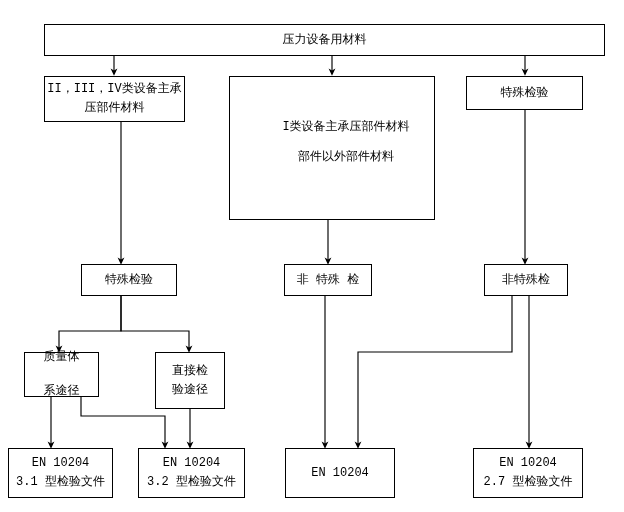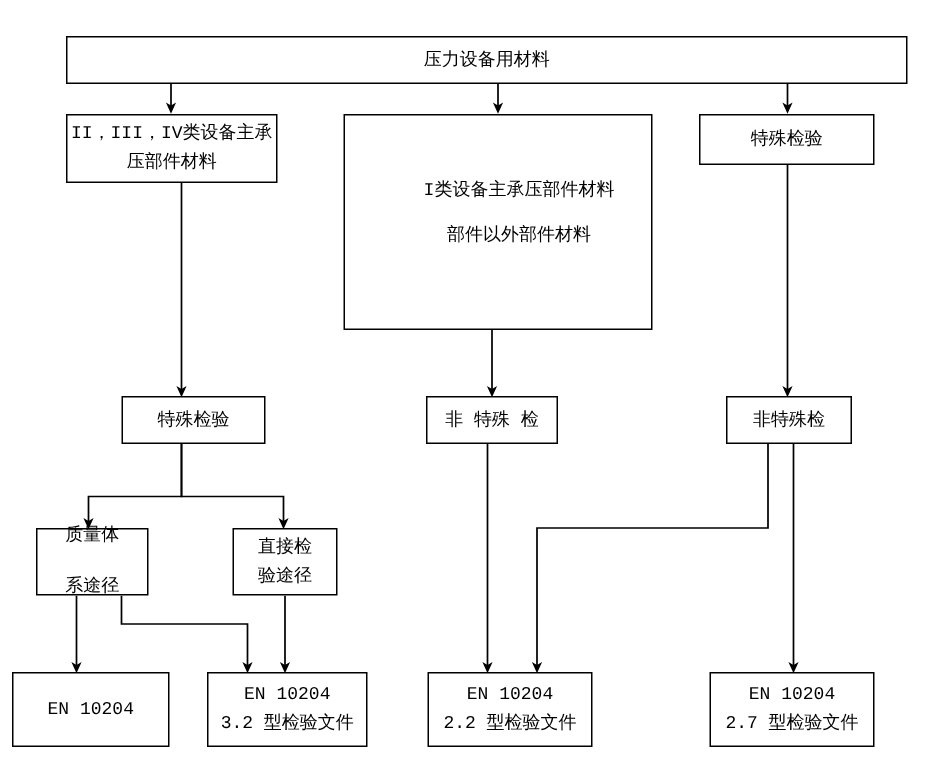--- a/index.html
+++ b/index.html
@@ -122,37 +122,37 @@
 
   <div class="node" style="left:484px; top:264px; width:84px; height:32px;justify-content:center;">
     <span class="ln">非特殊检</span>
   </div>
 
   <div class="node" style="left:24px; top:352px; width:75px; height:45px;gap:15px;">
     <span class="ln">质量体</span>
     <span class="ln">系途径</span>
   </div>
 
-  <div class="node" style="left:155px; top:352px; width:70px; height:45px;">
+  <div class="node" style="left:155px; top:352px; width:70px; height:57px;">
     <span class="ln">直接检</span>
     <span class="ln">验途径</span>
   </div>
 
   <div class="node" style="left:8px; top:448px; width:105px; height:50px;">
     <span class="ln">EN 10204</span>
+    <span class="ln">3.1 型检验文件</span>
   </div>
 
   <div class="node" style="left:138px; top:448px; width:107px; height:50px;">
     <span class="ln">EN 10204</span>
     <span class="ln">3.2 型检验文件</span>
   </div>
 
   <div class="node" style="left:285px; top:448px; width:110px; height:50px;">
     <span class="ln">EN 10204</span>
-    <span class="ln">2.2 型检验文件</span>
   </div>
 
   <div class="node" style="left:473px; top:448px; width:110px; height:50px;">
     <span class="ln">EN 10204</span>
     <span class="ln">2.7 型检验文件</span>
   </div>
 
 </div>
 
 </body></html>

